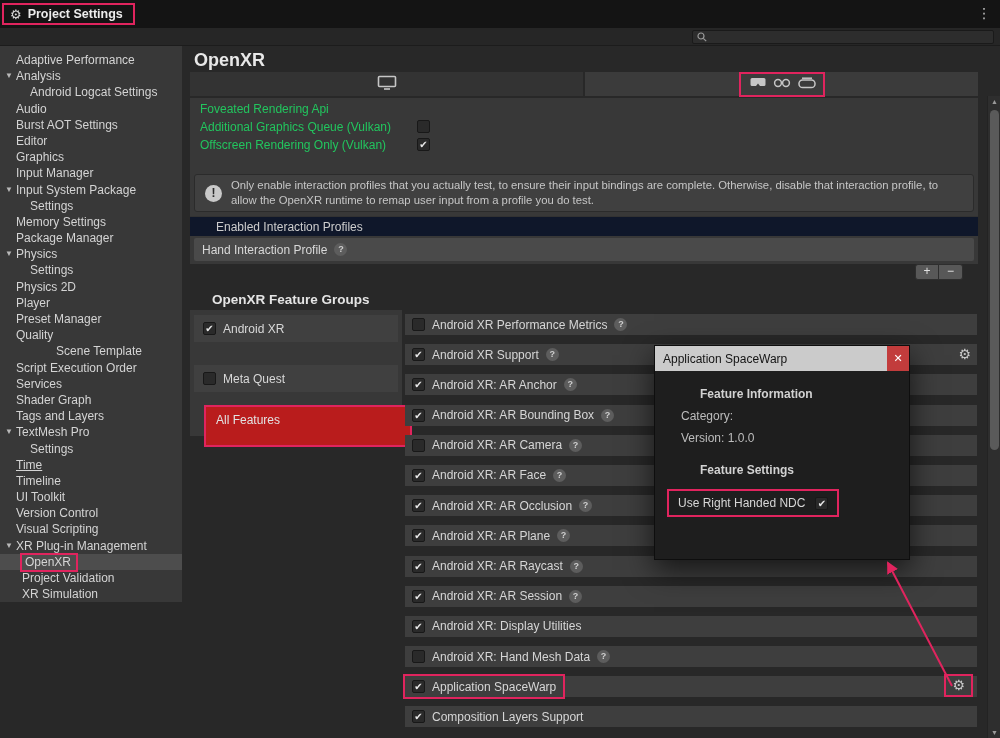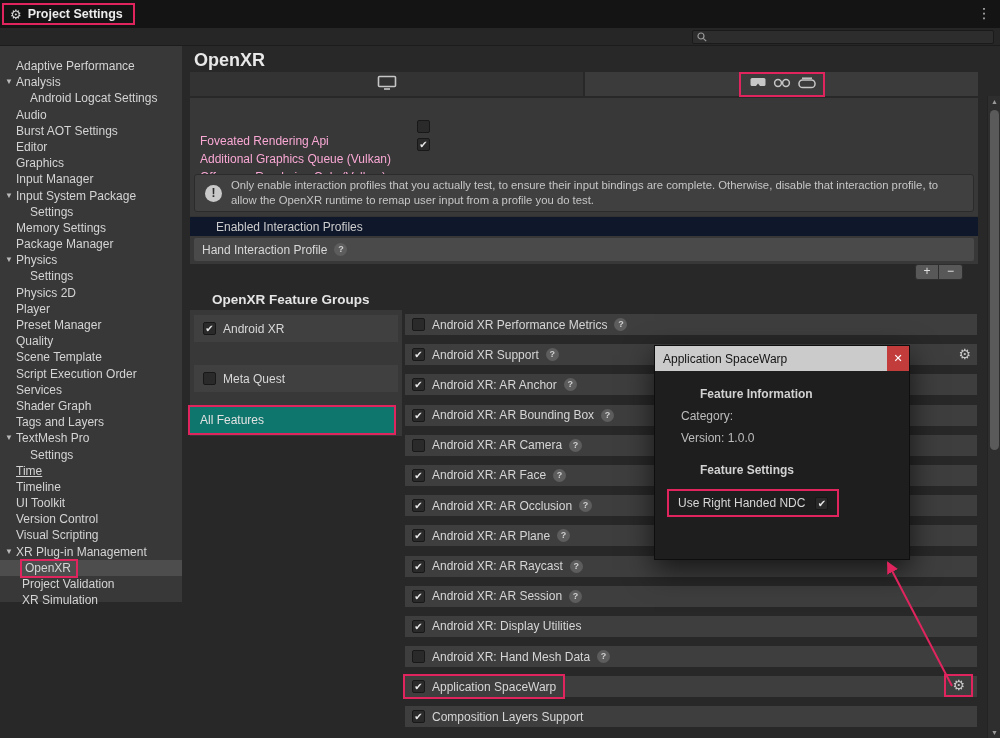--- a/index.html
+++ b/index.html
@@ -23,21 +23,21 @@
   .toolbar { position:absolute; top:28px; left:0; width:100%; height:18px;
              background:#262626; border-bottom:1px solid #1c1c1c; }
   .search { position:absolute; left:692px; top:2px; width:302px; height:14px;
             background:#2d2d2d; border:1px solid #1a1a1a; border-radius:2px;
             display:flex; align-items:center; gap:3px; padding-left:4px; }
   .search input { flex:1; background:transparent; border:none; outline:none;
                   color:#ddd; font-size:11px; height:12px; font-family:inherit; }
 
   
   .sidebar { position:absolute; top:46px; left:0; width:182px; height:556px;
-             background:var(--sidebar-bg,#383838); padding-top:12px; }
+             background:var(--sidebar-bg,#383838); padding-top:6px; }
   .sb-item { position:relative; height:16.2px; line-height:16.2px;
              font-size:12px; color:#d4d4d4; white-space:nowrap; }
   .sb-item.sel { background:var(--selected-bg,#4d4d4d); }
   .fold { position:absolute; left:5px; top:0; font-size:8px; color:#b8b8b8; }
   .fold::after { content:"▼"; }
   .sb-label.anno-box { outline:2px solid var(--annotation,#e0245e); padding:0 5px 1px 3px; }
 
   
   .main { position:absolute; left:182px; top:46px; width:818px; height:692px;
           background:var(--main-bg,#282828); }
@@ -49,21 +49,21 @@
   .tab { flex:1; background:#333; display:flex; align-items:center; justify-content:center; }
   .tab.active { background:#3b3b3b; }
   .xr-icons { display:flex; gap:7px; align-items:center; padding:3px 7px; }
   .anno-box { outline:2px solid var(--annotation,#e0245e); }
 
   
   .panel { position:absolute; left:8px; top:52px; width:788px; height:166px;
            background:var(--panel-bg,#383838); }
   .rows-wrap { position:absolute; top:2px; left:0; width:100%; }
   .set-row { position:relative; height:17px; margin-top:1px; }
-  .set-row .lbl { position:absolute; left:10px; top:1px; color:#f9a8d4;margin-top:32px; }
+  .set-row .lbl { position:absolute; left:10px; top:1px; color:#22c55e; }
   .dd { position:absolute; left:227px; top:0; width:545px; height:16px;
         background:#515151; border-radius:3px; color:#e0e0e0;
         padding:0 8px; line-height:16px; font-size:11.5px; }
   .dd-caret { position:absolute; right:6px; top:0; color:#ccc; }
   .dd-caret::after { content:"▾"; }
 
   .cb { display:inline-block; width:13px; height:13px; flex:none;
         background:#2a2a2a; border:1px solid #181818; border-radius:2px;
         color:#e8e8e8; font-size:10px; line-height:11px; text-align:center; }
   .cb.on::after { content:"✔"; }
@@ -95,22 +95,22 @@
   .pm-btn:last-child { border-radius:0 3px 3px 0; border-left:none; }
 
   
   .groups-title { position:absolute; left:30px; top:246px; font-size:13.5px;
                   font-weight:bold; color:#e4e4e4; }
   .groups-panel { position:absolute; left:8px; top:264px; width:212px; height:126px;
                   background:var(--panel-bg,#383838); }
   .group-rows { position:absolute; inset:0; }
   .group-row { position:absolute; left:4px; width:204px; height:27px; background:#404040;
                display:flex; align-items:center; gap:7px; padding-left:9px; color:#d8d8d8; }
-  .all-features { position:absolute; left:0; top:97px; width:204px; height:26px;
-                  background:#0f766e; line-height:26px; padding-left:10px; color:#e2e2e2; }
+  .all-features { position:absolute; left:16px; top:97px; width:204px; height:38px;
+                  background:#b91c1c; line-height:26px; padding-left:10px; color:#e2e2e2; }
 
   .feature-list { position:absolute; left:223px; top:268px; width:572px; }
   .feat-row { position:relative; height:21px; margin-bottom:9.2px;
               background:var(--row-bg,#3e3e3e); display:flex; align-items:center; }
   .feat-inner { display:flex; align-items:center; gap:7px; padding:0 7px; height:21px; color:#d6d6d6; }
   .feat-inner.anno-box { outline:2px solid var(--annotation,#e0245e); }
   .gear { position:absolute; right:6px; top:2px; color:#c9c9c9; font-size:14px; line-height:17px; }
   .gear::after { content:"⚙"; }
   .gear.anno-box { top:0; padding:1px 6px; }
 
@@ -182,21 +182,21 @@
         <div class="sb-item" style="padding-left: 16px;"><span class="fold"></span><span class="sb-label">Input System Package</span></div>
         <div class="sb-item" style="padding-left: 30px;"><span class="sb-label">Settings</span></div>
         <div class="sb-item" style="padding-left: 16px;"><span class="sb-label">Memory Settings</span></div>
         <div class="sb-item" style="padding-left: 16px;"><span class="sb-label">Package Manager</span></div>
         <div class="sb-item" style="padding-left: 16px;"><span class="fold"></span><span class="sb-label">Physics</span></div>
         <div class="sb-item" style="padding-left: 30px;"><span class="sb-label">Settings</span></div>
         <div class="sb-item" style="padding-left: 16px;"><span class="sb-label">Physics 2D</span></div>
         <div class="sb-item" style="padding-left: 16px;"><span class="sb-label">Player</span></div>
         <div class="sb-item" style="padding-left: 16px;"><span class="sb-label">Preset Manager</span></div>
         <div class="sb-item" style="padding-left: 16px;"><span class="sb-label">Quality</span></div>
-        <div class="sb-item" style="padding-left: 16px;"><span class="sb-label">Scene Template</span></div>
+        <div class="sb-item" style="padding-left: 16px; text-align: center;"><span class="sb-label">Scene Template</span></div>
         <div class="sb-item" style="padding-left: 16px;"><span class="sb-label">Script Execution Order</span></div>
         <div class="sb-item" style="padding-left: 16px;"><span class="sb-label">Services</span></div>
         <div class="sb-item" style="padding-left: 16px;"><span class="sb-label">Shader Graph</span></div>
         <div class="sb-item" style="padding-left: 16px;"><span class="sb-label">Tags and Layers</span></div>
         <div class="sb-item" style="padding-left: 16px;"><span class="fold"></span><span class="sb-label">TextMesh Pro</span></div>
         <div class="sb-item" style="padding-left: 30px;"><span class="sb-label">Settings</span></div>
         <div class="sb-item" style="padding-left: 16px; text-decoration: underline;"><span class="sb-label">Time</span></div>
         <div class="sb-item" style="padding-left: 16px;"><span class="sb-label">Timeline</span></div>
         <div class="sb-item" style="padding-left: 16px;"><span class="sb-label">UI Toolkit</span></div>
         <div class="sb-item" style="padding-left: 16px;"><span class="sb-label">Version Control</span></div>

